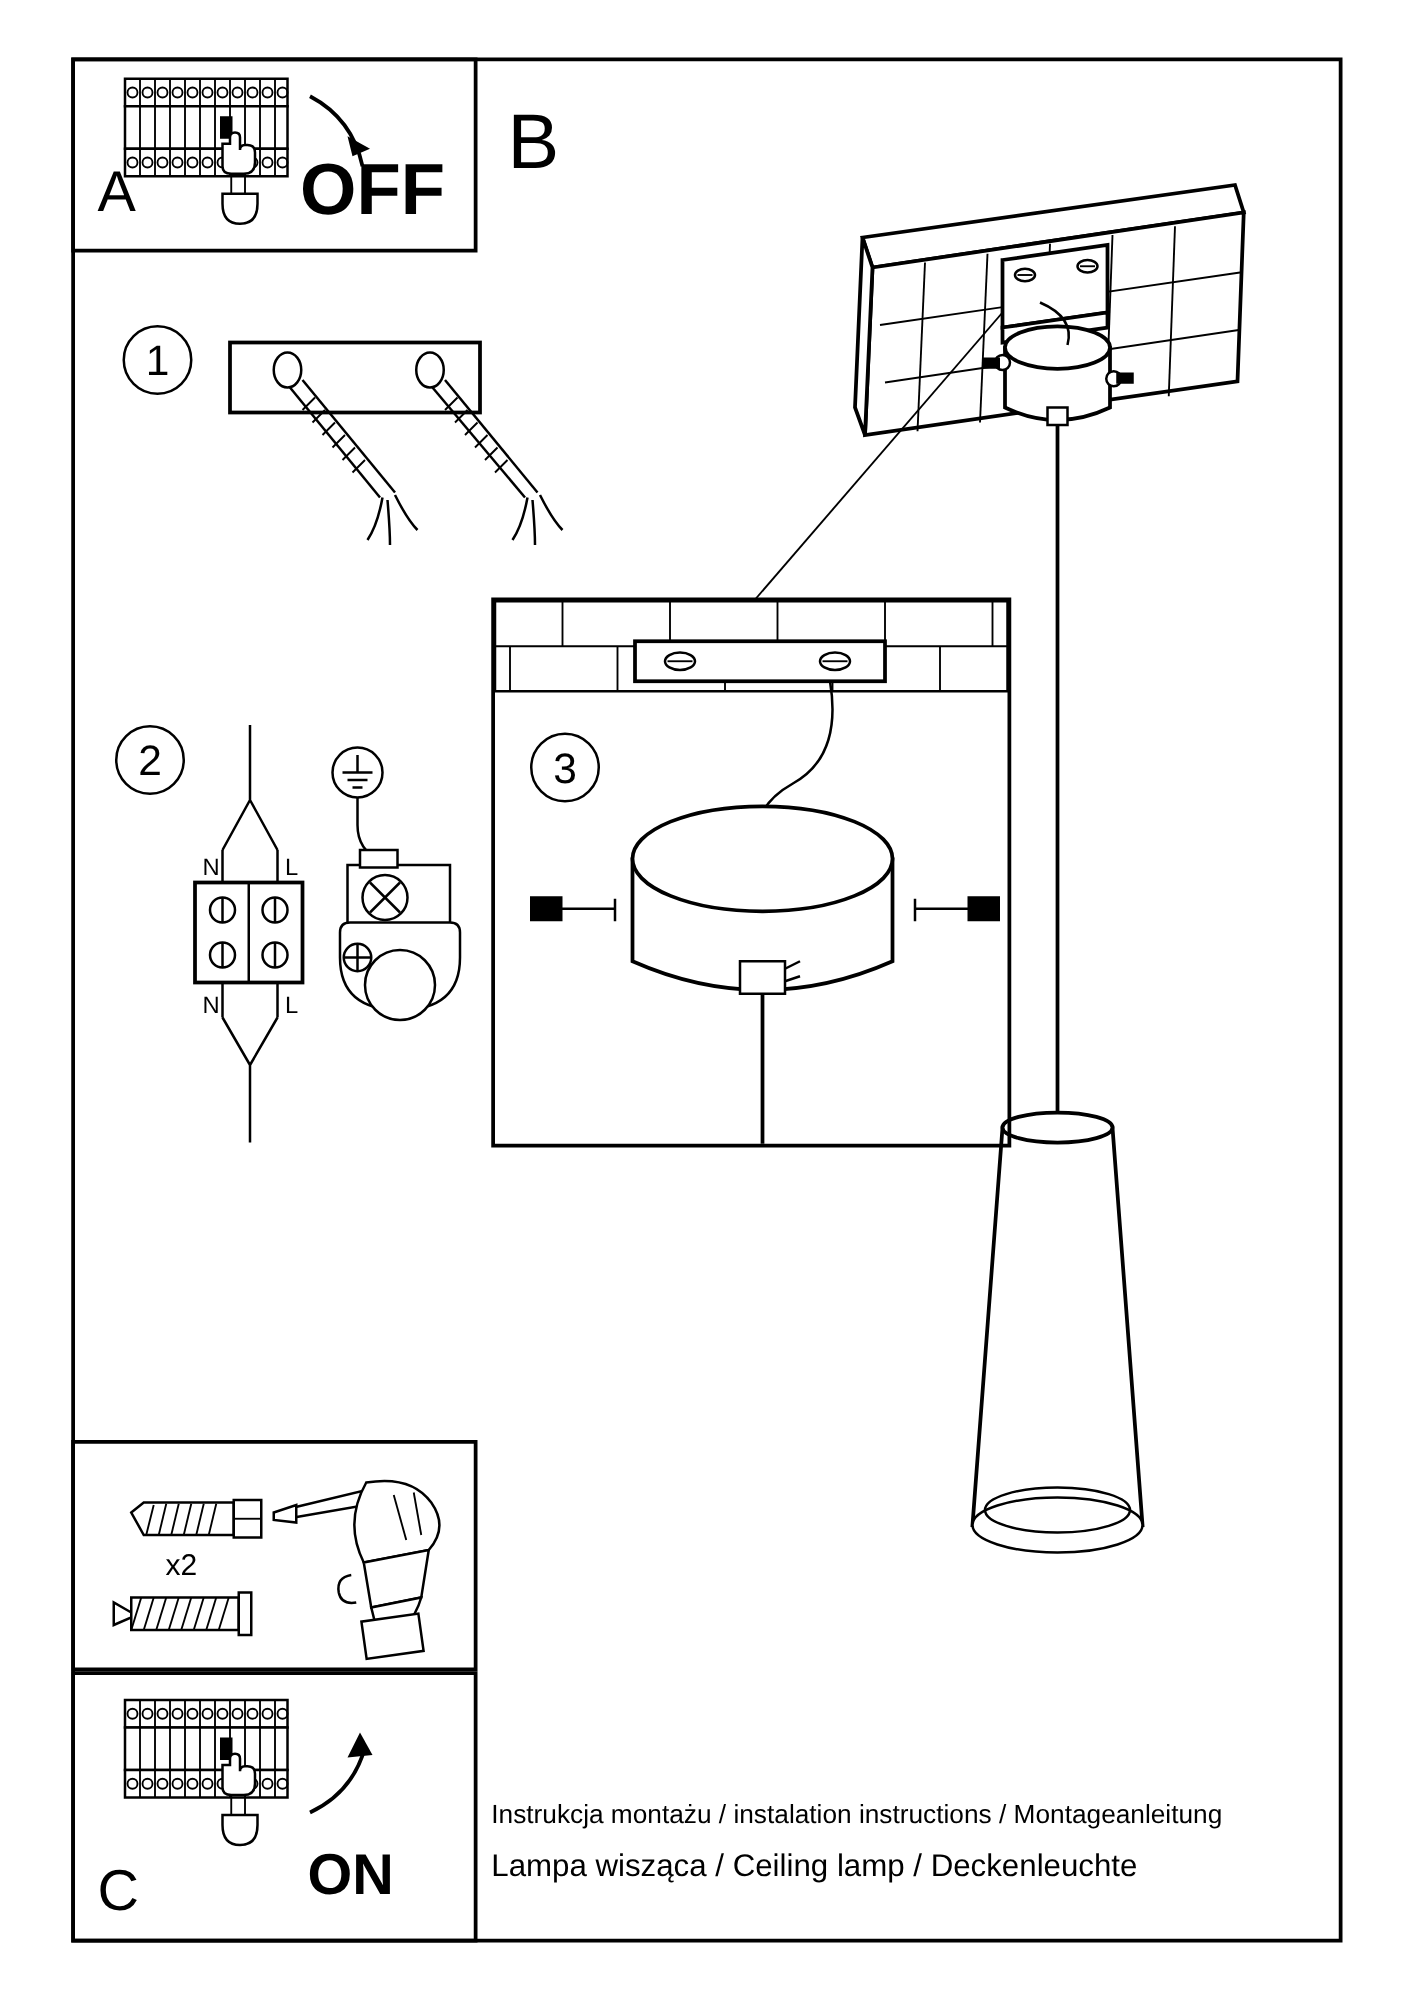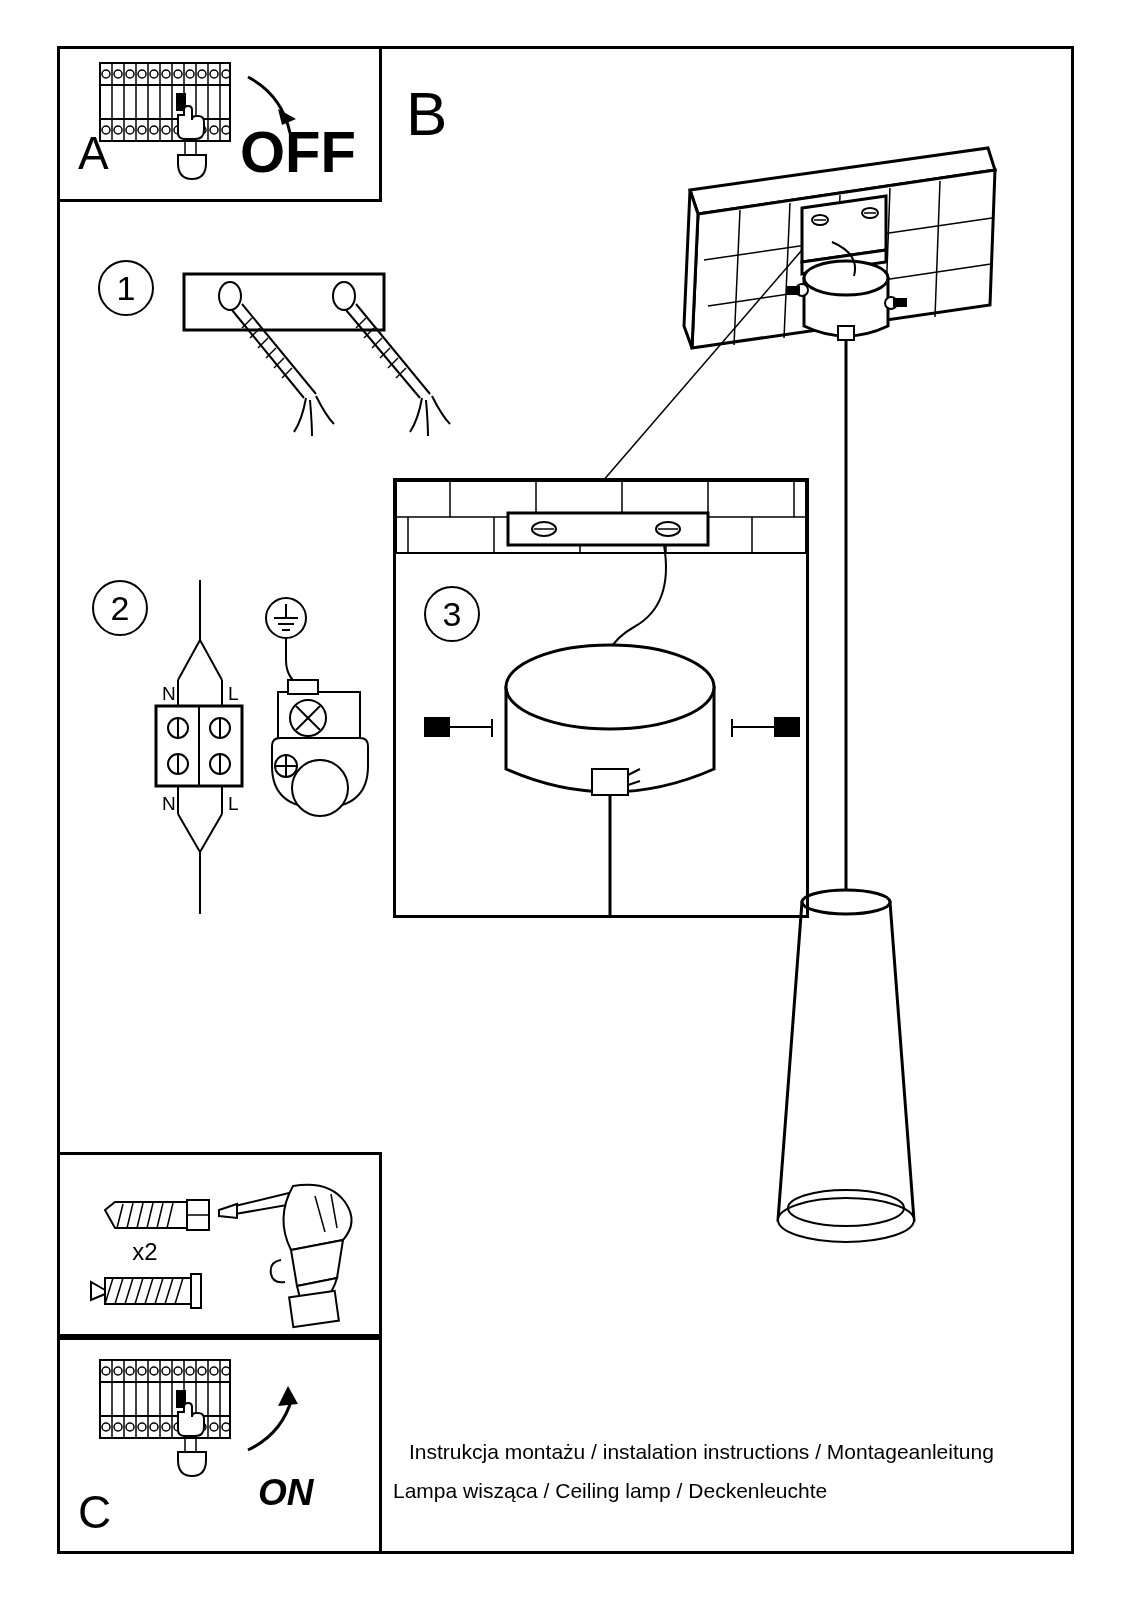--- a/index.html
+++ b/index.html
@@ -316,21 +316,21 @@
       <path class="fillw2" d="M222 124 l40 -8 q-8 28 -34 32 z"></path>
       <path class="fillw2" d="M206 98 q-12 2 -10 14 q2 10 14 8"></path>
       <rect class="fillw2" x="216" y="132" width="46" height="30" transform="rotate(-8 239 147)"></rect>
       <line class="stk1" x1="240" y1="34" x2="250" y2="70"></line>
       <line class="stk1" x1="256" y1="32" x2="262" y2="66"></line>
     </g>
   </svg>
 
   <div class="frame" style="left:57px;top:1337px;width:325px;height:217px;"></div>
   <div class="lbl" style="left:78px;top:1485px;font-size:46px;">C</div>
-  <div class="lbl" style="left:258px;top:1472px;font-size:37px;font-weight:700;font-style:italic;">ON</div>
+  <div class="lbl" style="left:246px;top:1472px;font-size:46px;font-weight:700;">ON</div>
 
   <svg style="position:absolute;left:92px;top:1352px;" width="250" height="180" viewBox="0 0 250 180">
     <rect class="fillw2" x="8" y="8" width="130" height="22"></rect>
     <rect class="fillw2" x="8" y="30" width="130" height="34"></rect>
     <rect class="fillw2" x="8" y="64" width="130" height="22"></rect>
     <g class="stk1">
       <line x1="20" y1="8" x2="20" y2="86"></line>
         <line x1="32" y1="8" x2="32" y2="86"></line>
       <line x1="44" y1="8" x2="44" y2="86"></line>
         <line x1="56" y1="8" x2="56" y2="86"></line>
@@ -367,16 +367,16 @@
     </g>
     <rect class="fillk" x="84" y="38" width="10" height="18"></rect>
     <path class="fillw2" d="M86 60 l0 18 q0 6 7 6 l10 0 q9 0 9 -9 l0 -8 q0 -6 -6 -6 l-2 0 q-4 0 -4 4 l0 -10 q0 -4 -4 -4 q-4 0 -4 4 l0 5 z"></path>
     <path class="stk1" d="M93 84 l0 26 M104 84 l0 26"></path>
     <path class="fillw2" d="M86 108 q0 16 14 16 q14 0 14 -16 l0 -8 l-28 0 z"></path>
 
     <path class="stk" d="M156 98 q34 -16 44 -52"></path>
     <path class="fillk" d="M196 34 l10 18 l-20 2 z"></path>
   </svg>
 
-  <div class="lbl" style="left:393px;top:1440px;font-size:21px;margin-left:16px;">Instrukcja montażu / instalation instructions / Montageanleitung</div>
-  <div class="lbl" style="left:393px;top:1479px;font-size:21px;">Lampa wisząca / Ceiling lamp  / Deckenleuchte</div>
+  <div class="lbl" style="left:393px;top:1440px;font-size:21px;">Instrukcja montażu / instalation instructions / Montageanleitung</div>
+  <div class="lbl" style="left:393px;top:1479px;font-size:25px;">Lampa wisząca / Ceiling lamp  / Deckenleuchte</div>
 
 </div>
 
 </body></html>

